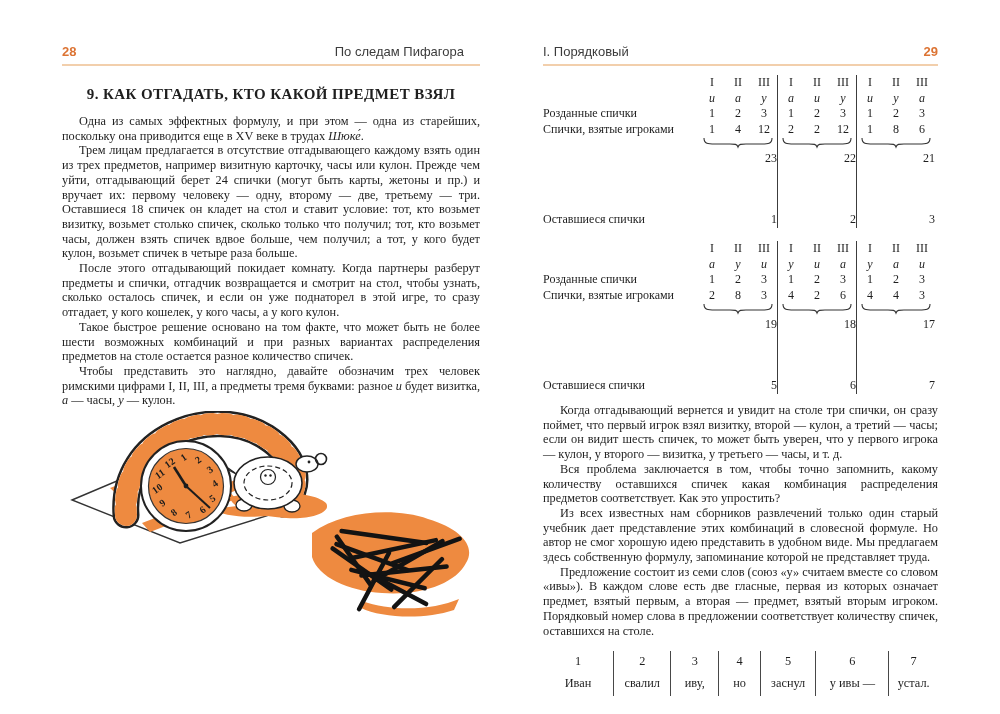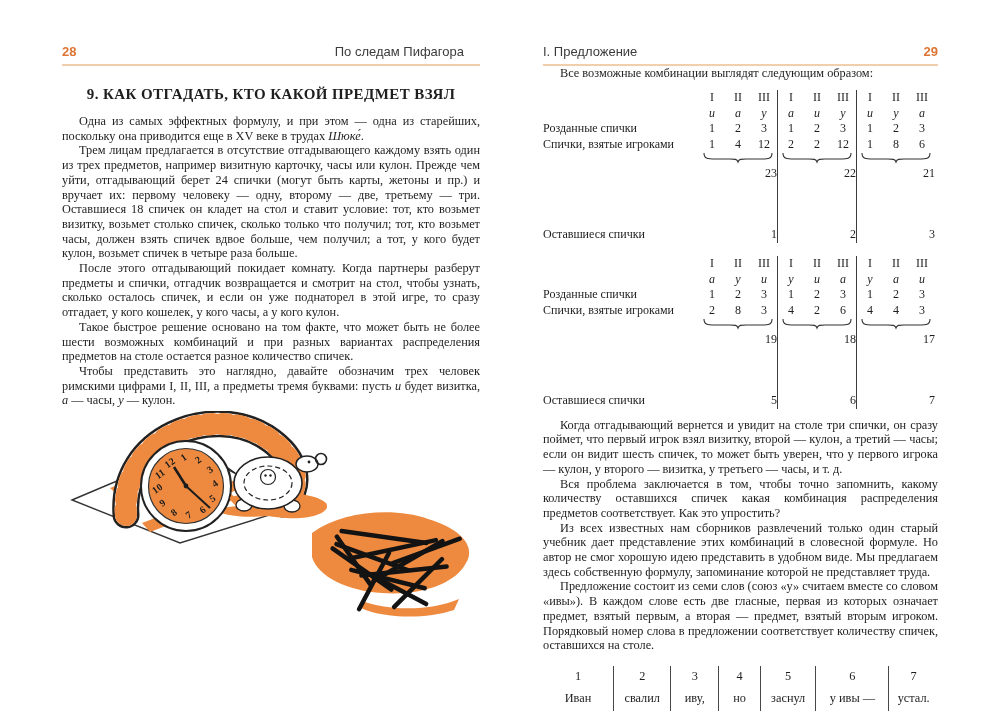--- a/index.html
+++ b/index.html
@@ -58,21 +58,21 @@
       <span class="pagenum">28</span>
       <span class="runhead">По следам Пифагора</span>
     </div>
 
     <div class="chapter-title">9. КАК ОТГАДАТЬ, КТО КАКОЙ ПРЕДМЕТ ВЗЯЛ</div>
 
     <p class="body"><span>Одна из самых эффектных формулу, и при этом — одна из старейших, поскольку она приводится еще в XV веке в трудах </span><i>Шюке́</i><span>.</span></p>
     <p class="body">Трем лицам предлагается в отсутствие отгадывающего каждому взять один из трех предметов, например визитную карточку, часы или кулон. Прежде чем уйти, отгадывающий берет 24 спички (могут быть карты, жетоны и пр.) и вручает их: первому человеку — одну, второму — две, третьему — три. Оставшиеся 18 спичек он кладет на стол и ставит условие: тот, кто возьмет визитку, возьмет столько спичек, сколько только что получил; тот, кто возьмет часы, должен взять спичек вдвое больше, чем получил; а тот, у кого будет кулон, возьмет спичек в четыре раза больше.</p>
     <p class="body">После этого отгадывающий покидает комнату. Когда партнеры разберут предметы и спички, отгадчик возвращается и смотрит на стол, чтобы узнать, сколько осталось спичек, и если он уже поднаторел в этой игре, то сразу отгадает, у кого кошелек, у кого часы, а у кого кулон.</p>
     <p class="body">Такое быстрое решение основано на том факте, что может быть не более шести возможных комбинаций и при разных вариантах распределения предметов на столе остается разное количество спичек.</p>
-    <p class="body"><span>Чтобы представить это наглядно, давайте обозначим трех человек римскими цифрами I, II, III, а предметы тремя буквами: пусть </span><i>и</i><span> будет визитка, </span><i>а</i><span> — часы, </span><i>у</i><span> — кулон.</span></p>
+    <p class="body"><span>Чтобы представить это наглядно, давайте обозначим трех человек римскими цифрами I, II, III, а предметы тремя буквами: разное </span><i>и</i><span> будет визитка, </span><i>а</i><span> — часы, </span><i>у</i><span> — кулон.</span></p>
 
     
     <svg class="illu" width="418" height="218" viewBox="0 0 418 218">
 
       <g>
         <polygon points="10,89 128,39 236,95 118,132" fill="#ffffff" stroke="#333" stroke-width="1.4"></polygon>
         <polygon points="48,77 126,47 136,56 58,86" fill="#ee8a40"></polygon>
         <polygon points="150,78 194,61 201,69 157,86" fill="#ee8a40"></polygon>
         <polygon points="80,112 166,79 174,88 88,121" fill="#ee8a40"></polygon>
       </g>
@@ -139,25 +139,24 @@
           <rect x="-38" y="-2.2" width="76" height="4.5" rx="2" transform="translate(364,140) rotate(-20)"></rect>
           <rect x="-34" y="-2.2" width="68" height="4.5" rx="2" transform="translate(336,178) rotate(28)"></rect>
           <rect x="-34" y="-2.2" width="68" height="4.5" rx="2" transform="translate(312,170) rotate(-62)"></rect>
         </g>
       </g>
     </svg>
   </div>
 
   <div class="page page-right">
     <div class="pagehead">
-      <span>I. Предложение</span>
+      <span>I. Порядковый</span>
       <span class="pagenum">29</span>
     </div>
 
-    <p class="body intro">Все возможные комбинации выглядят следующим образом:</p>
 
     <div class="mtable">
       <div class="mlabels">
         <div class="h15"></div>
           <div class="h16"></div>
         <div class="h15">Розданные спички</div>
         <div class="h16">Спички, взятые игроками</div>
         <div class="h13"></div>
           <div class="h16"></div>
         <div class="h22">Оставшиеся спички</div>

